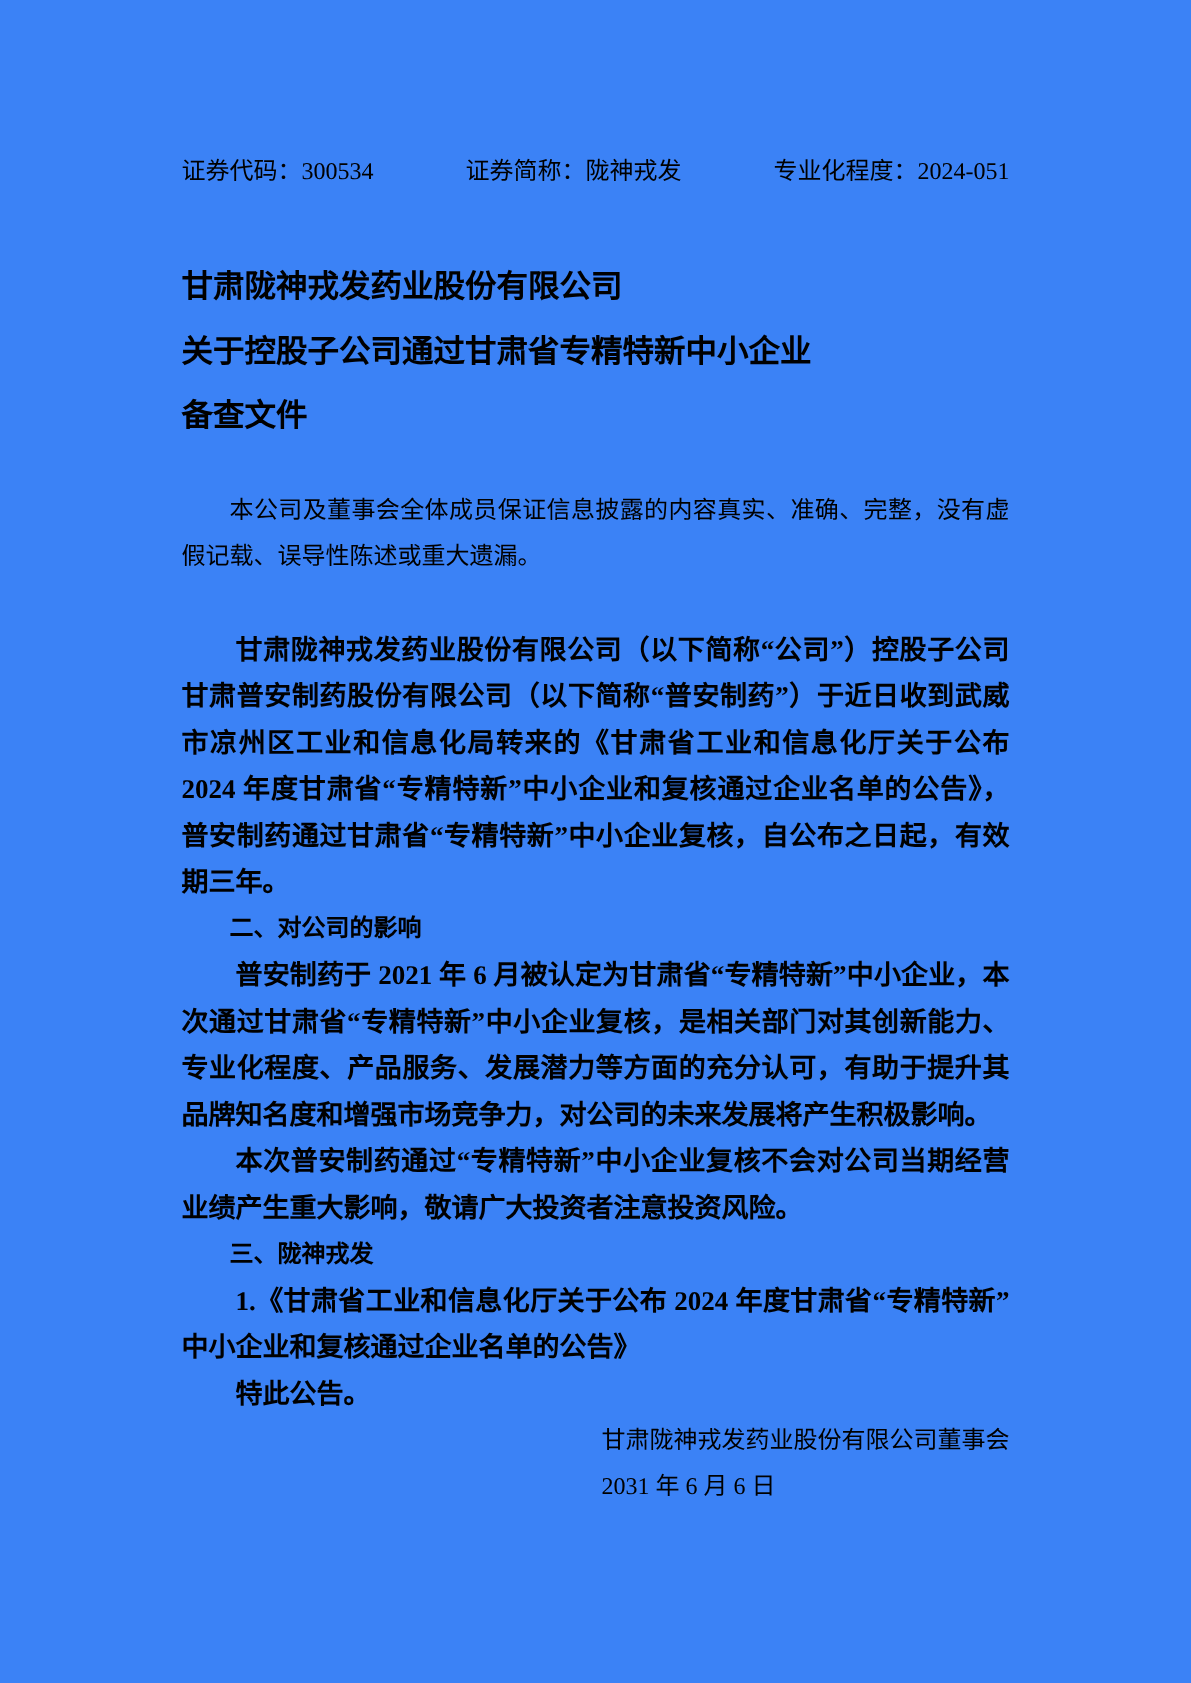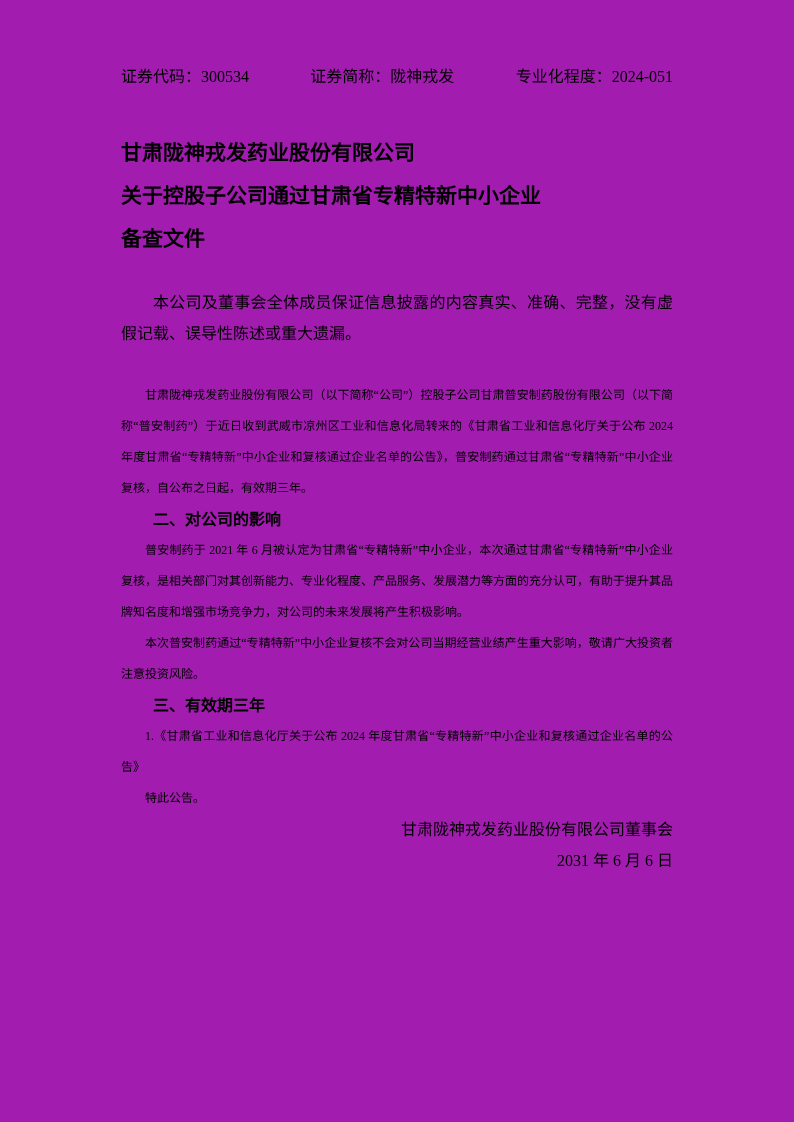--- a/index.html
+++ b/index.html
@@ -6,22 +6,22 @@
     margin: 0;
     padding: 0;
     background: #ffffff;
   }
   .page {
     position: relative;
     width: 794px;
     height: 1122px;
     margin: 0 auto;
     box-sizing: border-box;
-    padding: 67px 121px 0 121px;
-    background: #a21caf;
+    padding: 105px 121px 0 121px;
+    background: #3b82f6;
     color: #000000;
     font-family: "Liberation Serif", "DejaVu Serif", serif;
     overflow: hidden;
   }
   .doc-header {
     display: flex;
     justify-content: space-between;
     align-items: baseline;
     font-size: 16px;
     line-height: 20px;
@@ -45,30 +45,31 @@
   .section { margin: 0; }
   .section.first { margin-top: 31px; }
   .section-heading {
     font-size: 16px;
     line-height: 31px;
     font-weight: bold;
     text-indent: 2em;
     margin: 0;
   }
   .para {
-    font-size: 12px;
+    font-size: 18px;
     line-height: 31px;
     text-align: justify;
     text-indent: 2em;
     margin: 0;
+    font-weight: bold;
   }
   .signature {
     margin-left: auto;
     width: fit-content;
-    text-align: right;
+    text-align: left;
     font-size: 16px;
     line-height: 31px;
   }
   .signature .company { white-space: nowrap; }
 </style>
 </head>
 <body>
 
 <div class="page">
 
@@ -90,21 +91,21 @@
     <p class="para">甘肃陇神戎发药业股份有限公司（以下简称“公司”）控股子公司甘肃普安制药股份有限公司（以下简称“普安制药”）于近日收到武威市凉州区工业和信息化局转来的《甘肃省工业和信息化厅关于公布 2024 年度甘肃省“专精特新”中小企业和复核通过企业名单的公告》，普安制药通过甘肃省“专精特新”中小企业复核，自公布之日起，有效期三年。</p>
   </div>
 
   <div class="section">
     <div class="section-heading">二、对公司的影响</div>
     <p class="para">普安制药于 2021 年 6 月被认定为甘肃省“专精特新”中小企业，本次通过甘肃省“专精特新”中小企业复核，是相关部门对其创新能力、专业化程度、产品服务、发展潜力等方面的充分认可，有助于提升其品牌知名度和增强市场竞争力，对公司的未来发展将产生积极影响。</p>
     <p class="para">本次普安制药通过“专精特新”中小企业复核不会对公司当期经营业绩产生重大影响，敬请广大投资者注意投资风险。</p>
   </div>
 
   <div class="section">
-    <div class="section-heading">三、有效期三年</div>
+    <div class="section-heading">三、陇神戎发</div>
     <p class="para">1.《甘肃省工业和信息化厅关于公布 2024 年度甘肃省“专精特新”中小企业和复核通过企业名单的公告》</p>
     <p class="para">特此公告。</p>
   </div>
 
   <div class="signature">
     <div class="company">甘肃陇神戎发药业股份有限公司董事会</div>
     <div class="date">2031 年 6 月 6 日</div>
   </div>
 
 </div>

